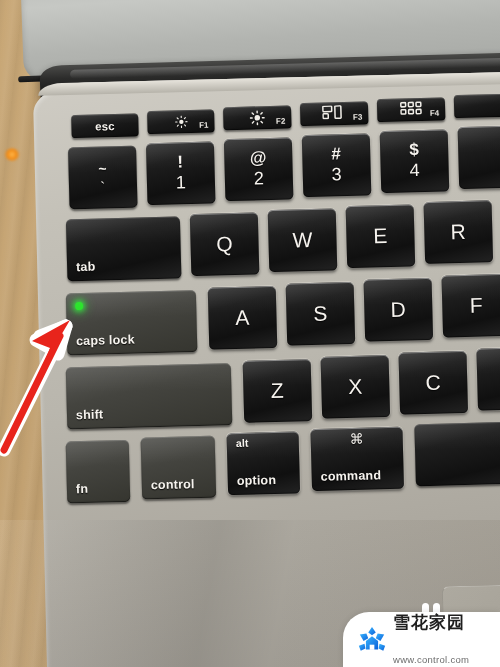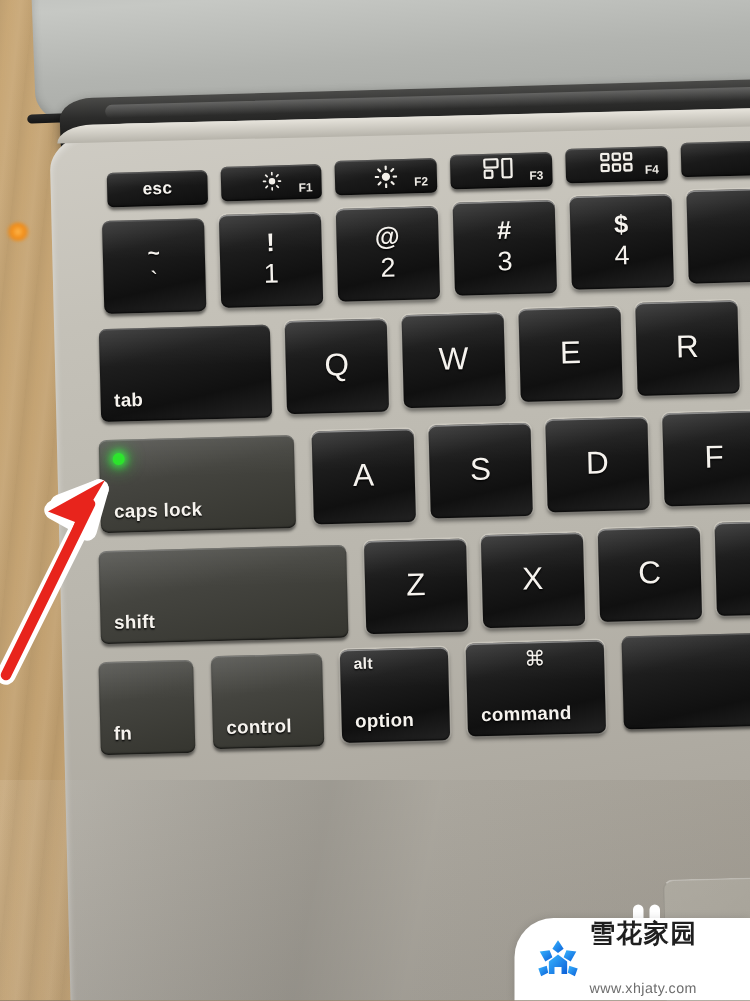--- a/index.html
+++ b/index.html
@@ -367,17 +367,17 @@
         <path d="M6 20 L20 18 L24 28 L14 34 Z"></path>
         <path d="M58 20 L44 18 L40 28 L50 34 Z"></path>
         <path d="M32 24 L45 34 L45 52 L19 52 L19 34 Z"></path>
         <path d="M4 44 L16 40 L18 50 L8 55 Z"></path>
         <path d="M60 44 L48 40 L46 50 L56 55 Z"></path>
       </g>
       <rect x="27" y="42" width="10" height="11" fill="#ffffff"></rect>
     </svg>
     <div class="wm-txt">
       <span class="wm-cn">雪花家园</span>
-      <span class="wm-url">www.xhjaty.com</span>
+      <span class="wm-url">www.control.com</span>
     </div>
   </div>
 
 </div>
 
 </body></html>

